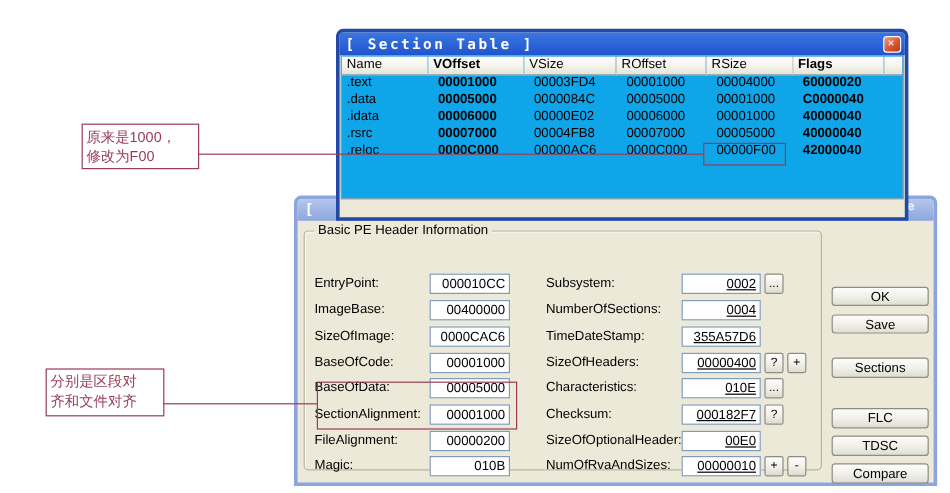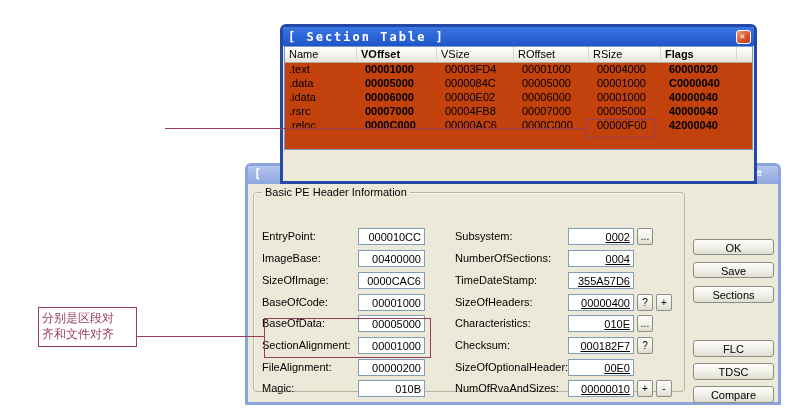--- a/index.html
+++ b/index.html
@@ -46,22 +46,22 @@
            background:#ECE9D8; border:3px solid #2348A5; border-radius:6px 6px 0 0;
            box-sizing:border-box; z-index:20; }
   .st-title { height:19px; background:linear-gradient(#3B76E2,#1F55CC);
               border-radius:3px 3px 0 0; display:flex; align-items:center;
               padding:0 3px 0 5px; color:#fff; font-family:"DejaVu Sans Mono",monospace;
               font-weight:bold; font-size:12px; letter-spacing:2px; }
   .st-close { margin-left:auto; width:15px; height:14px; box-sizing:border-box;
               background:linear-gradient(140deg,#F49B7A,#D6502B 60%,#B83E1C);
               border:1px solid #FFFFFF; border-radius:3px; color:#fff; font-size:9px;
               line-height:11px; text-align:center; font-weight:bold; cursor:default; }
-  .st-list { position:absolute; left:1px; top:19px; width:469px; height:104px;
-             background:#c2410c; border:1px solid #7F9DB9; box-sizing:border-box; overflow:hidden; }
+  .st-list { position:absolute; left:1px; top:19px; width:469px; height:120px;
+             background:#0ea5e9; border:1px solid #7F9DB9; box-sizing:border-box; overflow:hidden; }
   .lheader { display:flex; height:16px; }
   .hcell { box-sizing:border-box; background:linear-gradient(#FFFFFF,#F2F1E8 60%,#E6E4D7);
            border-right:1px solid #D8D5C8; border-bottom:1px solid #B0AD9D;
            padding:1px 0 0 4px; font-size:11px; cursor:default; }
   .w0{width:72px;} .w1{width:80px;font-weight:bold;} .w2{width:77px;} .w3{width:75px;} .w4{width:72px;} .w5{width:76px;font-weight:bold;}
   .hfill { flex:1; border-right:none; }
   .lrow { position:absolute; left:0; width:100%; height:14px; line-height:13px;
           display:flex; font-size:11px; cursor:default; }
   .c { box-sizing:border-box; padding-left:8px; white-space:nowrap; overflow:hidden; }
   .c.n { padding-left:4px; }
@@ -145,21 +145,21 @@
         <span class="lbl left">Magic:</span>
         <span class="tb lf">010B</span>
         <span class="lbl mid">NumOfRvaAndSizes:</span>
         <span class="tb mf">00000010</span>
         <span class="mini b1">+</span>
         <span class="mini b2">-</span>
       </div>
 
       <div class="btn" style="top:27px;height:16px">OK</div>
       <div class="btn" style="top:50px;height:16px">Save</div>
-      <div class="btn" style="top:74px">Sections</div>
+      <div class="btn" style="top:86px">Sections</div>
       <div class="btn" style="top:128px">FLC</div>
       <div class="btn" style="top:151px">TDSC</div>
       <div class="btn" style="top:174px">Compare</div>
       <div class="btn small" style="top:200px">L</div>
     </div>
   </div>
 
   <div class="stwin">
     <div class="st-title">
       <span>[ Section Table ]</span>
@@ -211,20 +211,24 @@
         <span class="c n w0">.reloc</span>
         <span class="c w1">0000C000</span>
         <span class="c w2">00000AC6</span>
         <span class="c w3">0000C000</span>
         <span class="c w4">00000F00</span>
         <span class="c w5">42000040</span>
       </div>
     </div>
   </div>
 
+  <div class="note" style="left:68px;top:103px;width:98px;height:38px">
+    <div>原来是1000，</div>
+    <div>修改为F00</div>
+  </div>
   <div class="aline" style="left:165px;top:128px;width:421px"></div>
   <div class="abox" style="left:586px;top:119px;width:69px;height:19px"></div>
 
   <div class="note" style="left:38px;top:307px;width:99px;height:40px">
     <div>分别是区段对</div>
     <div>齐和文件对齐</div>
   </div>
   <div class="aline" style="left:136px;top:336px;width:128px"></div>
   <div class="abox" style="left:264px;top:318px;width:167px;height:40px"></div>
 

